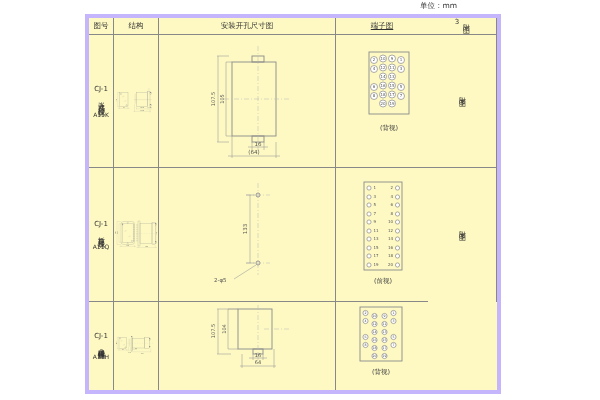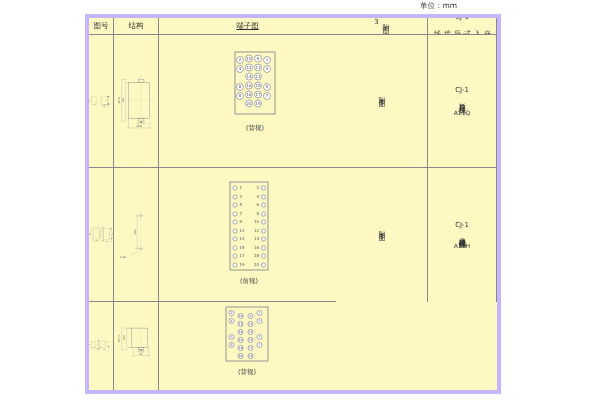--- a/index.html
+++ b/index.html
@@ -38,20 +38,23 @@
 <div class="page">
   <div class="unit">单位：mm</div>
 
   <div class="tbl">
 
     <div class="c">
         <span class="hd">图号</span>
       </div>
     <div class="c">
         <span class="hd">结构</span>
+      </div>
+    <div class="c">
+        <span class="hd">安装开孔尺寸图</span>
       </div>
     <div class="c last">
         <span class="hd">端子图</span>
       </div>
 
     <div class="c">
       <div class="vtext figv">附图3</div>
     </div>
     <div class="c structcell">
       <div class="model">CJ-1</div>

